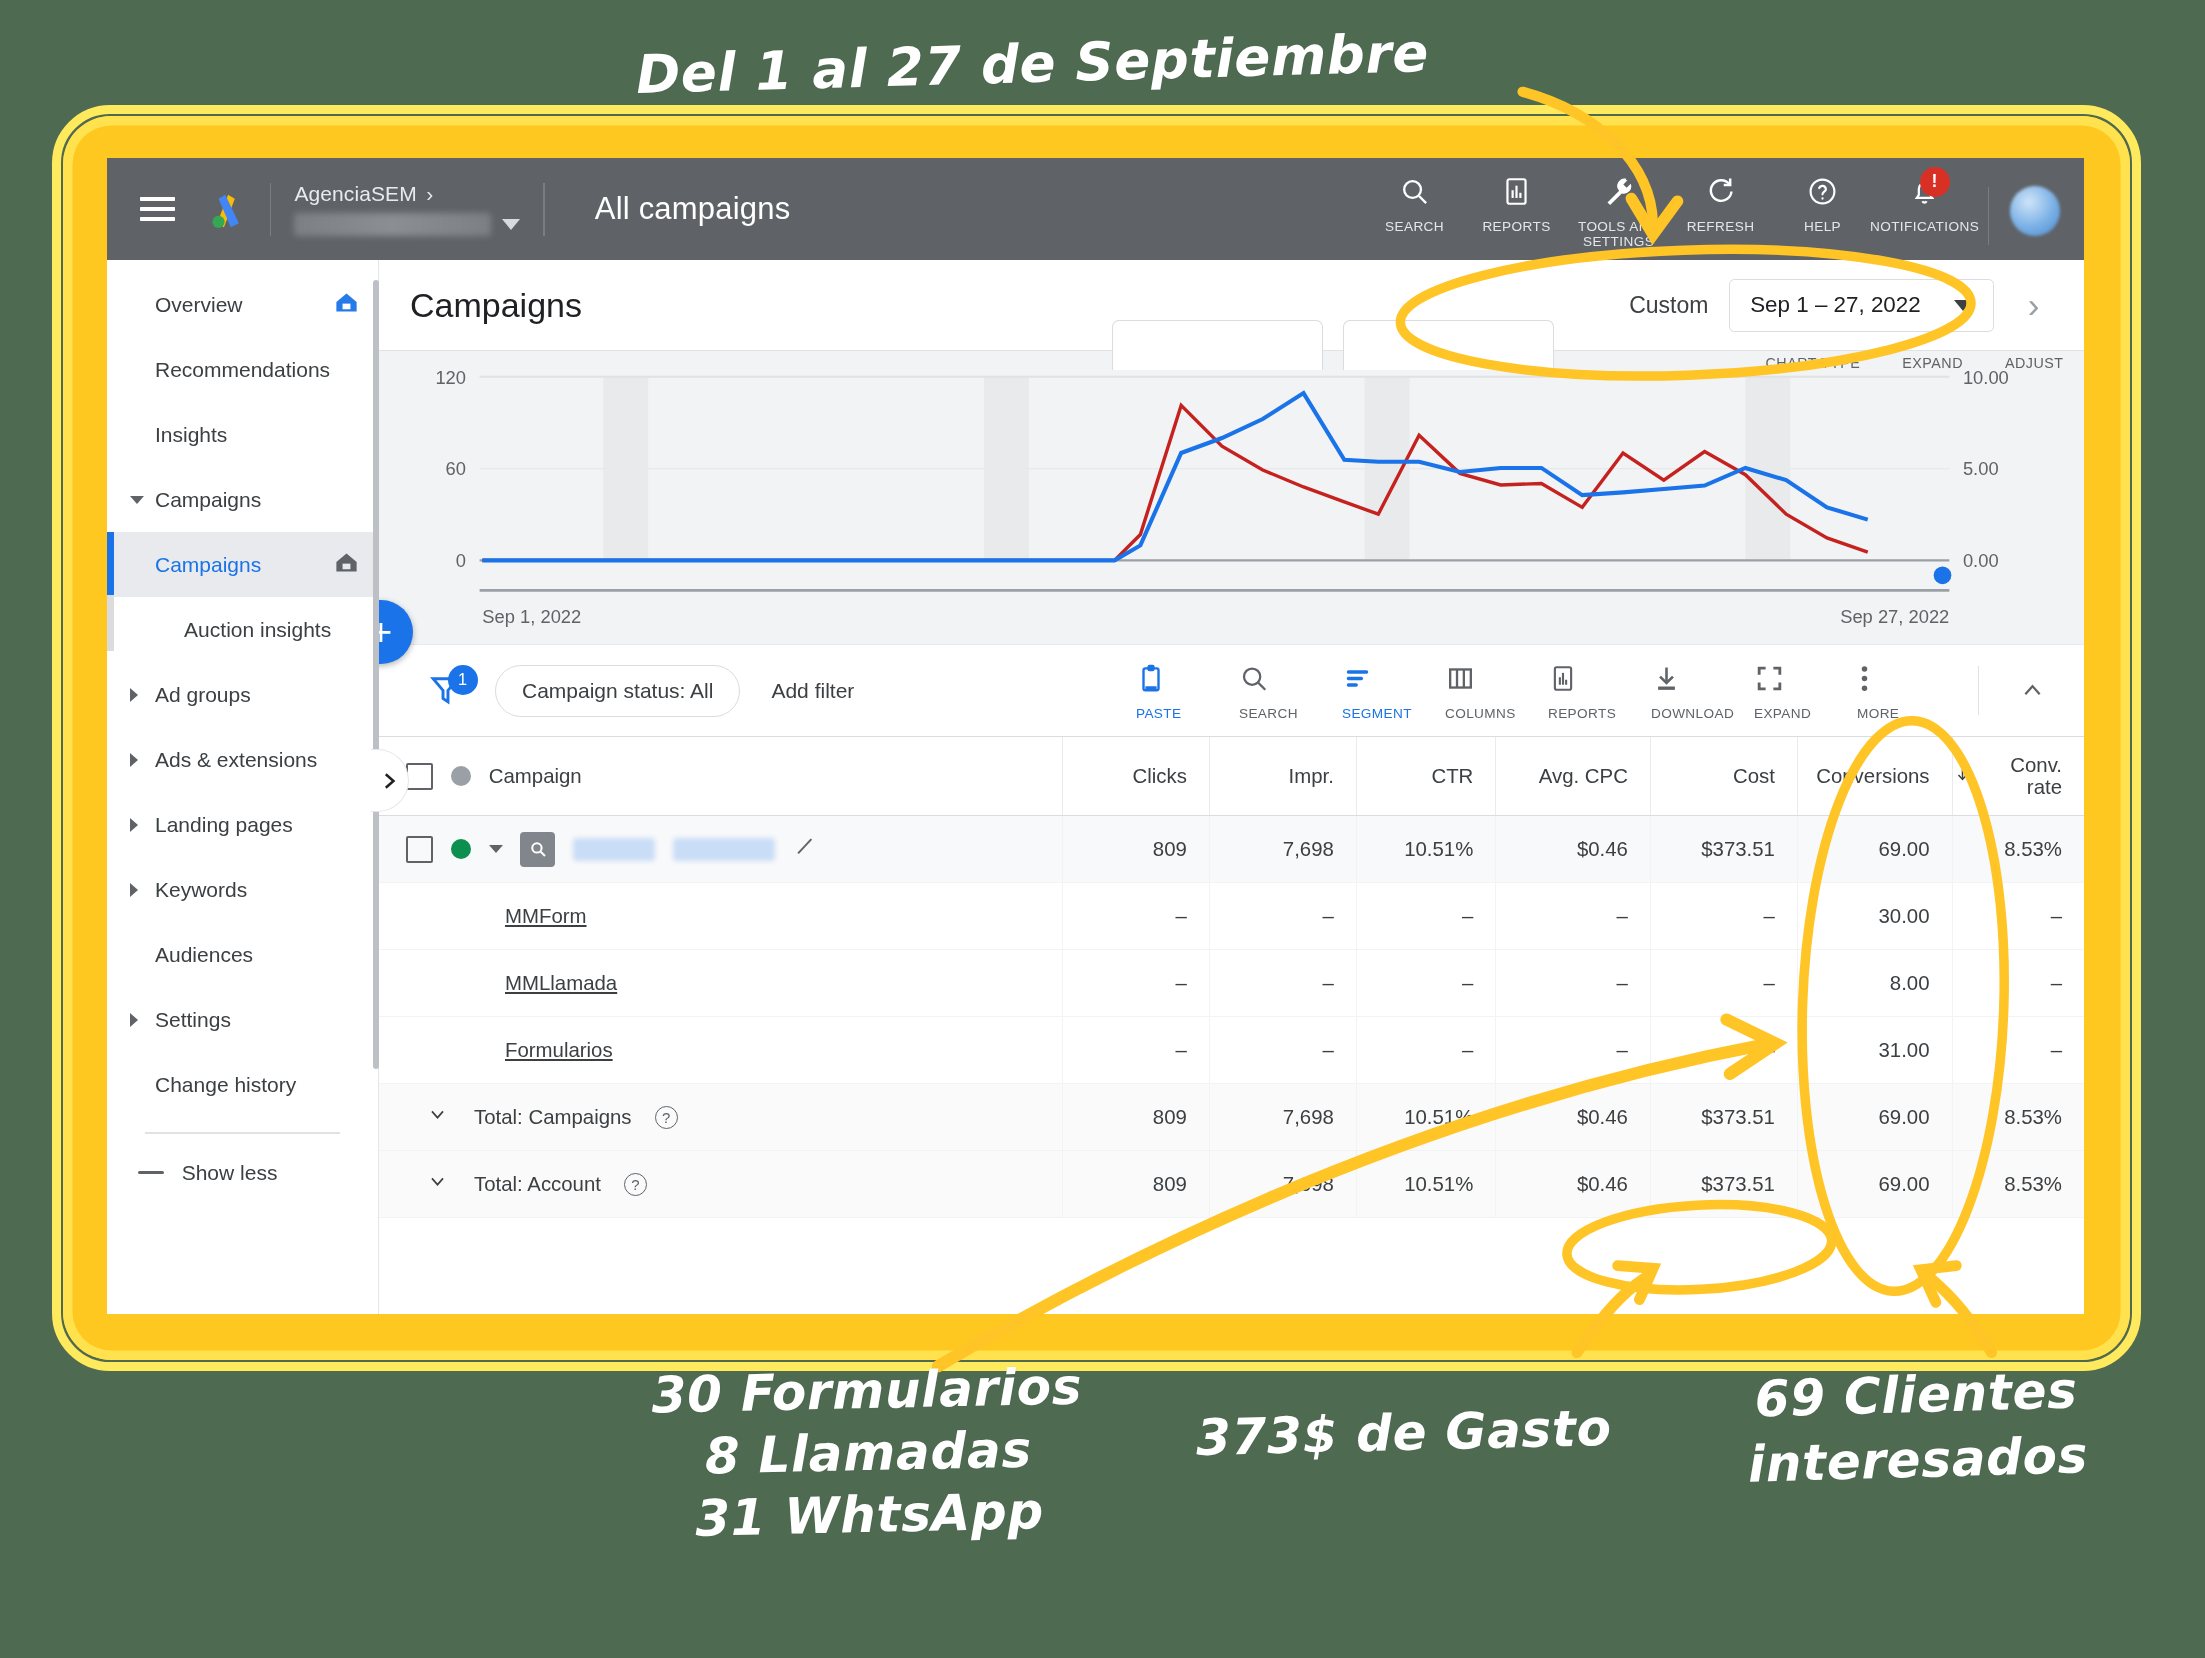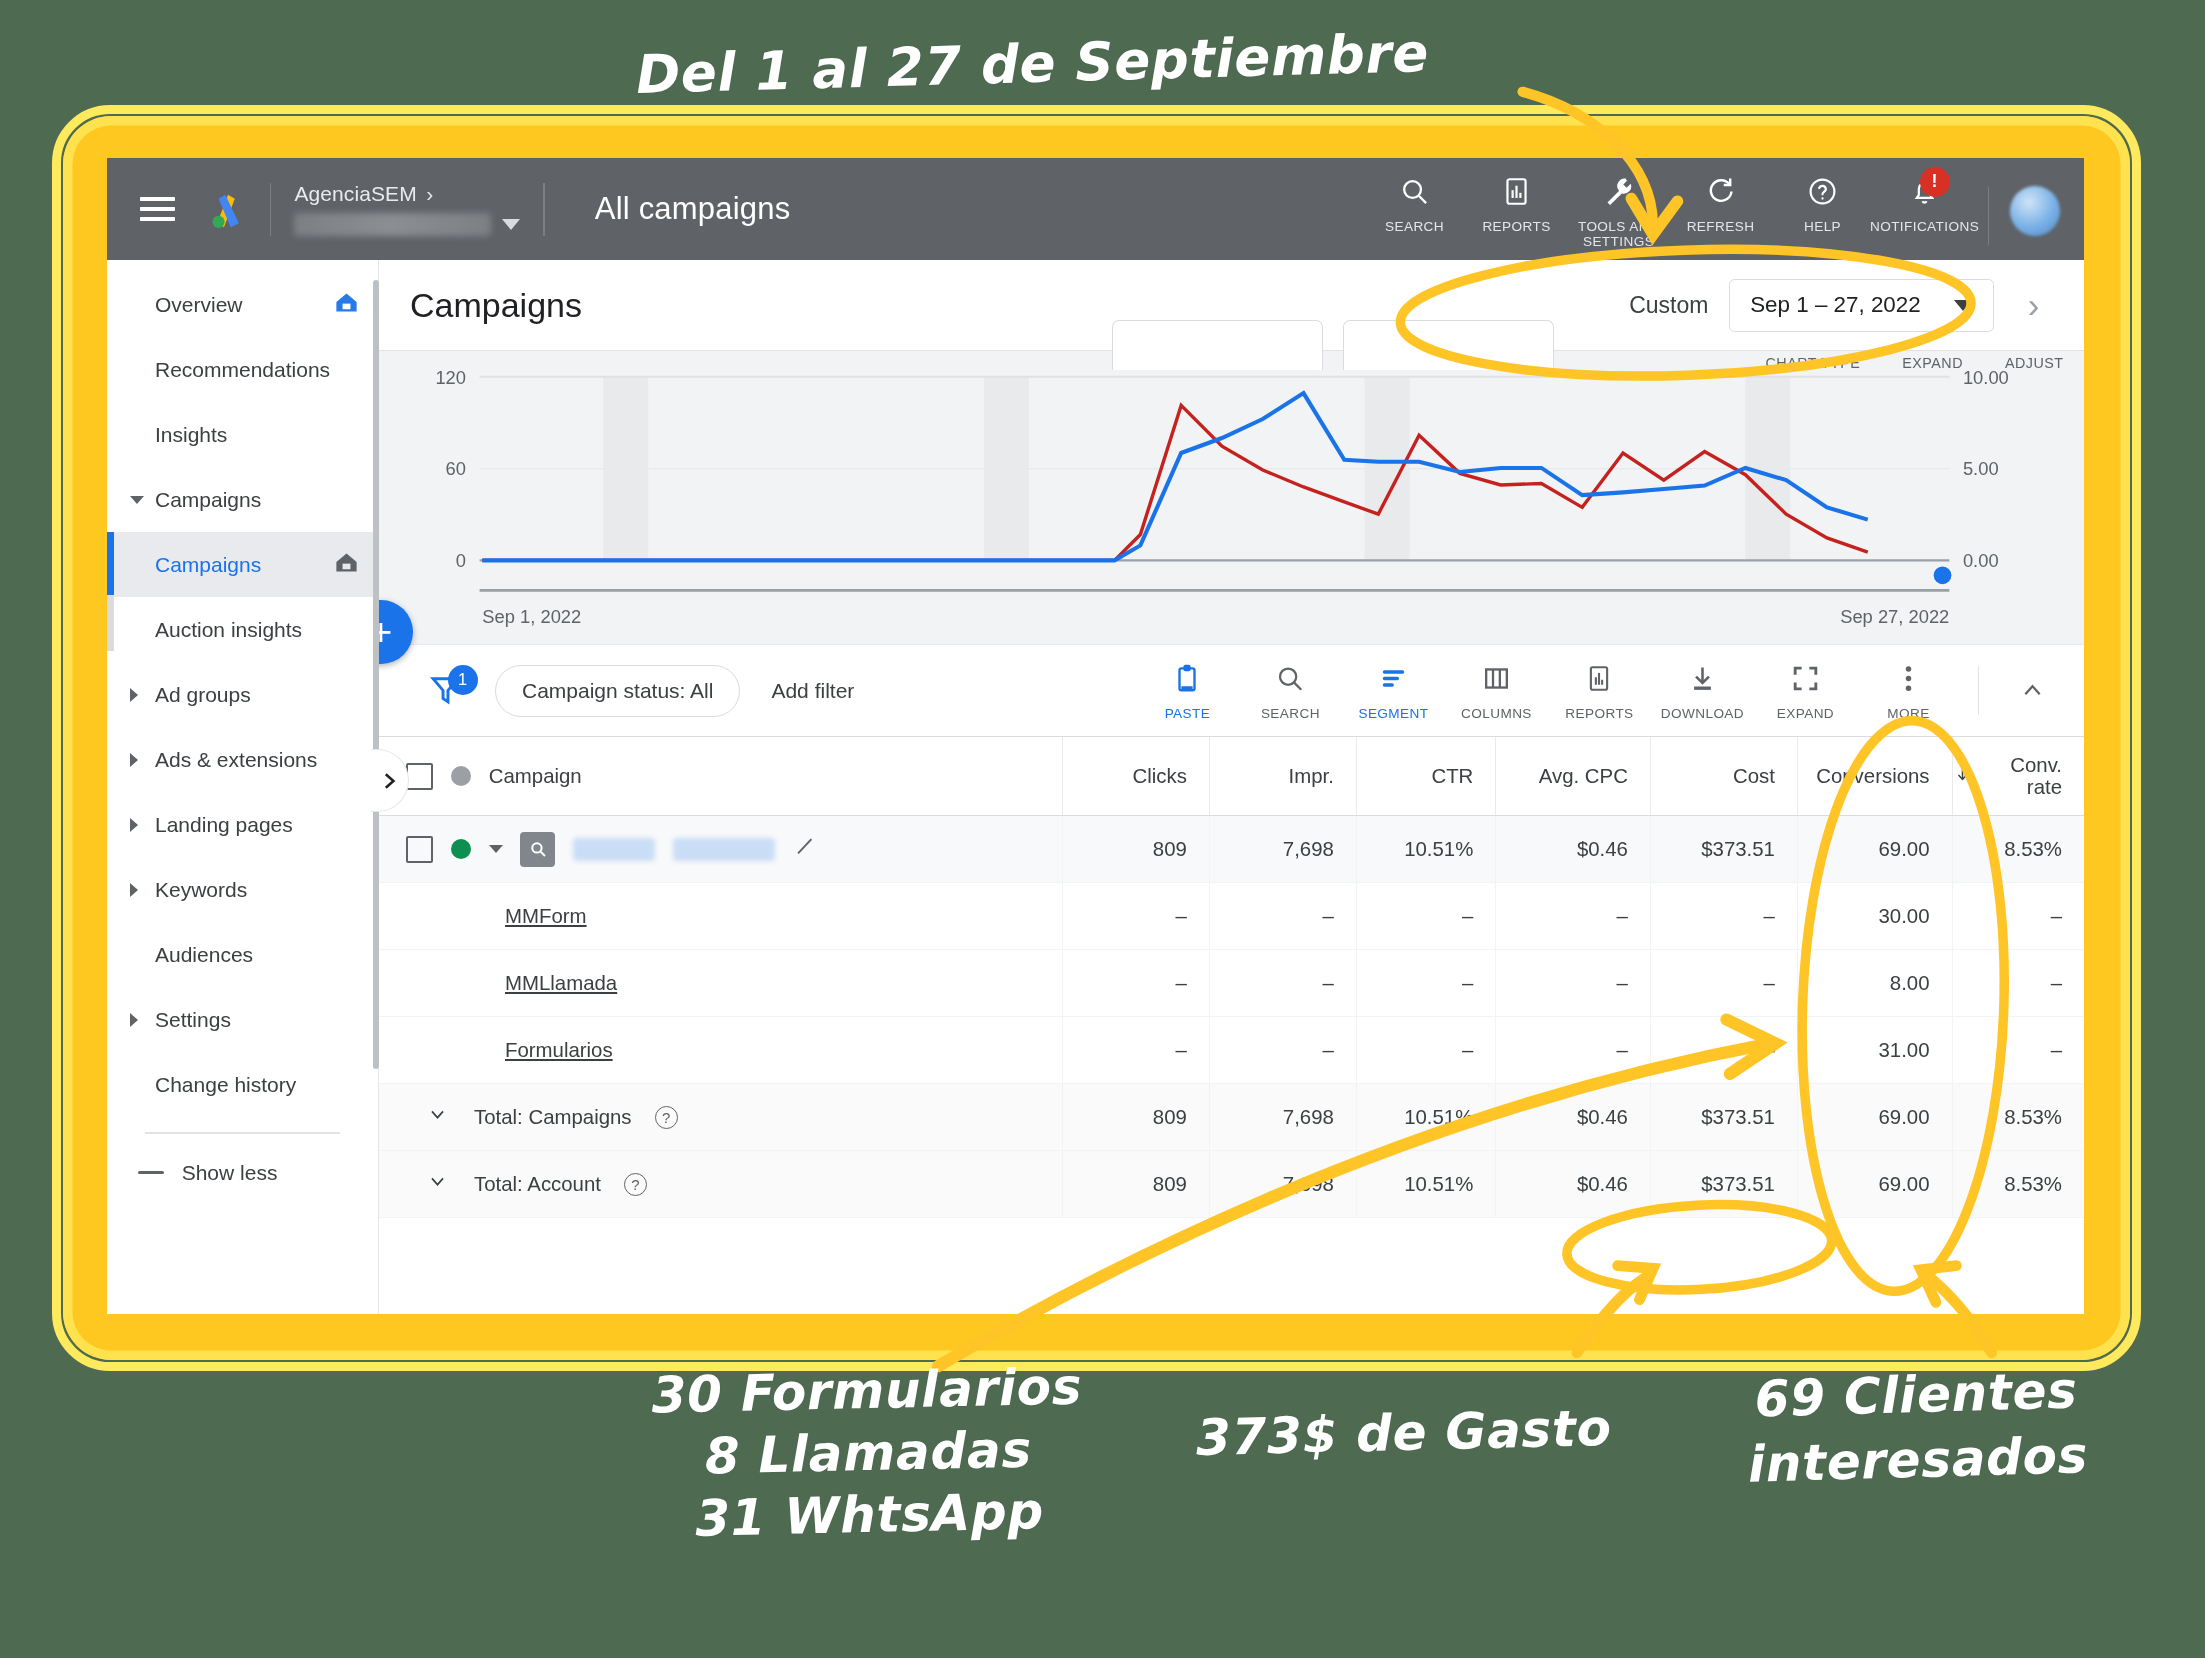--- a/index.html
+++ b/index.html
@@ -139,21 +139,21 @@
   .funnel .cnt {
     position:absolute; top:-5.4px; right:-13.6px; width:30px;height:30px;border-radius:50%;
     background:#1a73e8;color:#fff;font-size:16.3px;display:flex;align-items:center;justify-content:center;
   }
   .chip {
     border:1.4px solid #dadce0;border-radius:30px;height:52px;display:flex;align-items:center;
     padding:0 26px;font-size:21px;color:#3c4043;cursor:pointer;background:#fff;
   }
   .addfilter { margin-left:31px;font-size:21px;color:#3c4043;cursor:pointer;}
   .tool-icons { margin-left:auto; display:flex; align-items:center; padding-right:16.3px;}
-  .tool { width:103px; display:flex;flex-direction:column;align-items:center;gap:8.2px;cursor:pointer;}
+  .tool { width:103px; display:flex;flex-direction:column;align-items:flex-start;gap:8.2px;cursor:pointer;}
   .tool .g { height:38px;display:flex;align-items:center;justify-content:center;}
   .tool .t { font-size:13.6px;color:#5f6368;letter-spacing:0.4px;}
   .tool.blue .t { color:#1a73e8; }
   .tsep { width:1.4px;height:49px;background:#e0e2e5;margin:0 17.7px;}
   .collapse { width:71px;display:flex;align-items:center;justify-content:center;cursor:pointer;}
 
   
   table { width:100%; border-collapse:collapse; table-layout:fixed; }
   th, td { font-size:20.4px; color:#3c4043; }
   thead th { border-top:1.4px solid #dadce0; border-bottom:1.4px solid #dadce0; height:79px; font-weight:400; vertical-align:middle;}
@@ -326,21 +326,21 @@
       <div class="nav-item sub active">
         <span>Campaigns</span>
         <span class="home-ic">
           <svg width="27" height="27" viewBox="0 0 24 24" fill="#5f6368">
               <path d="M3 11.5 12 4l9 7.5V20H3z"></path>
               <rect x="8.5" y="13" width="7" height="5" fill="#e8eaed"></rect>
             </svg>
         </span>
       </div>
 
-      <div class="nav-item sub" style="position:relative;">
+      <div class="nav-item sub" style="position:relative;justify-content:center;">
         <span class="nav-rail" style="top:-2.7px;bottom:11px;"></span>
         <span>Auction insights</span>
       </div>
 
       <div class="nav-item">
         <span class="arrow right"></span>
         <span>Ad groups</span>
       </div>
 
       <div class="nav-item">

